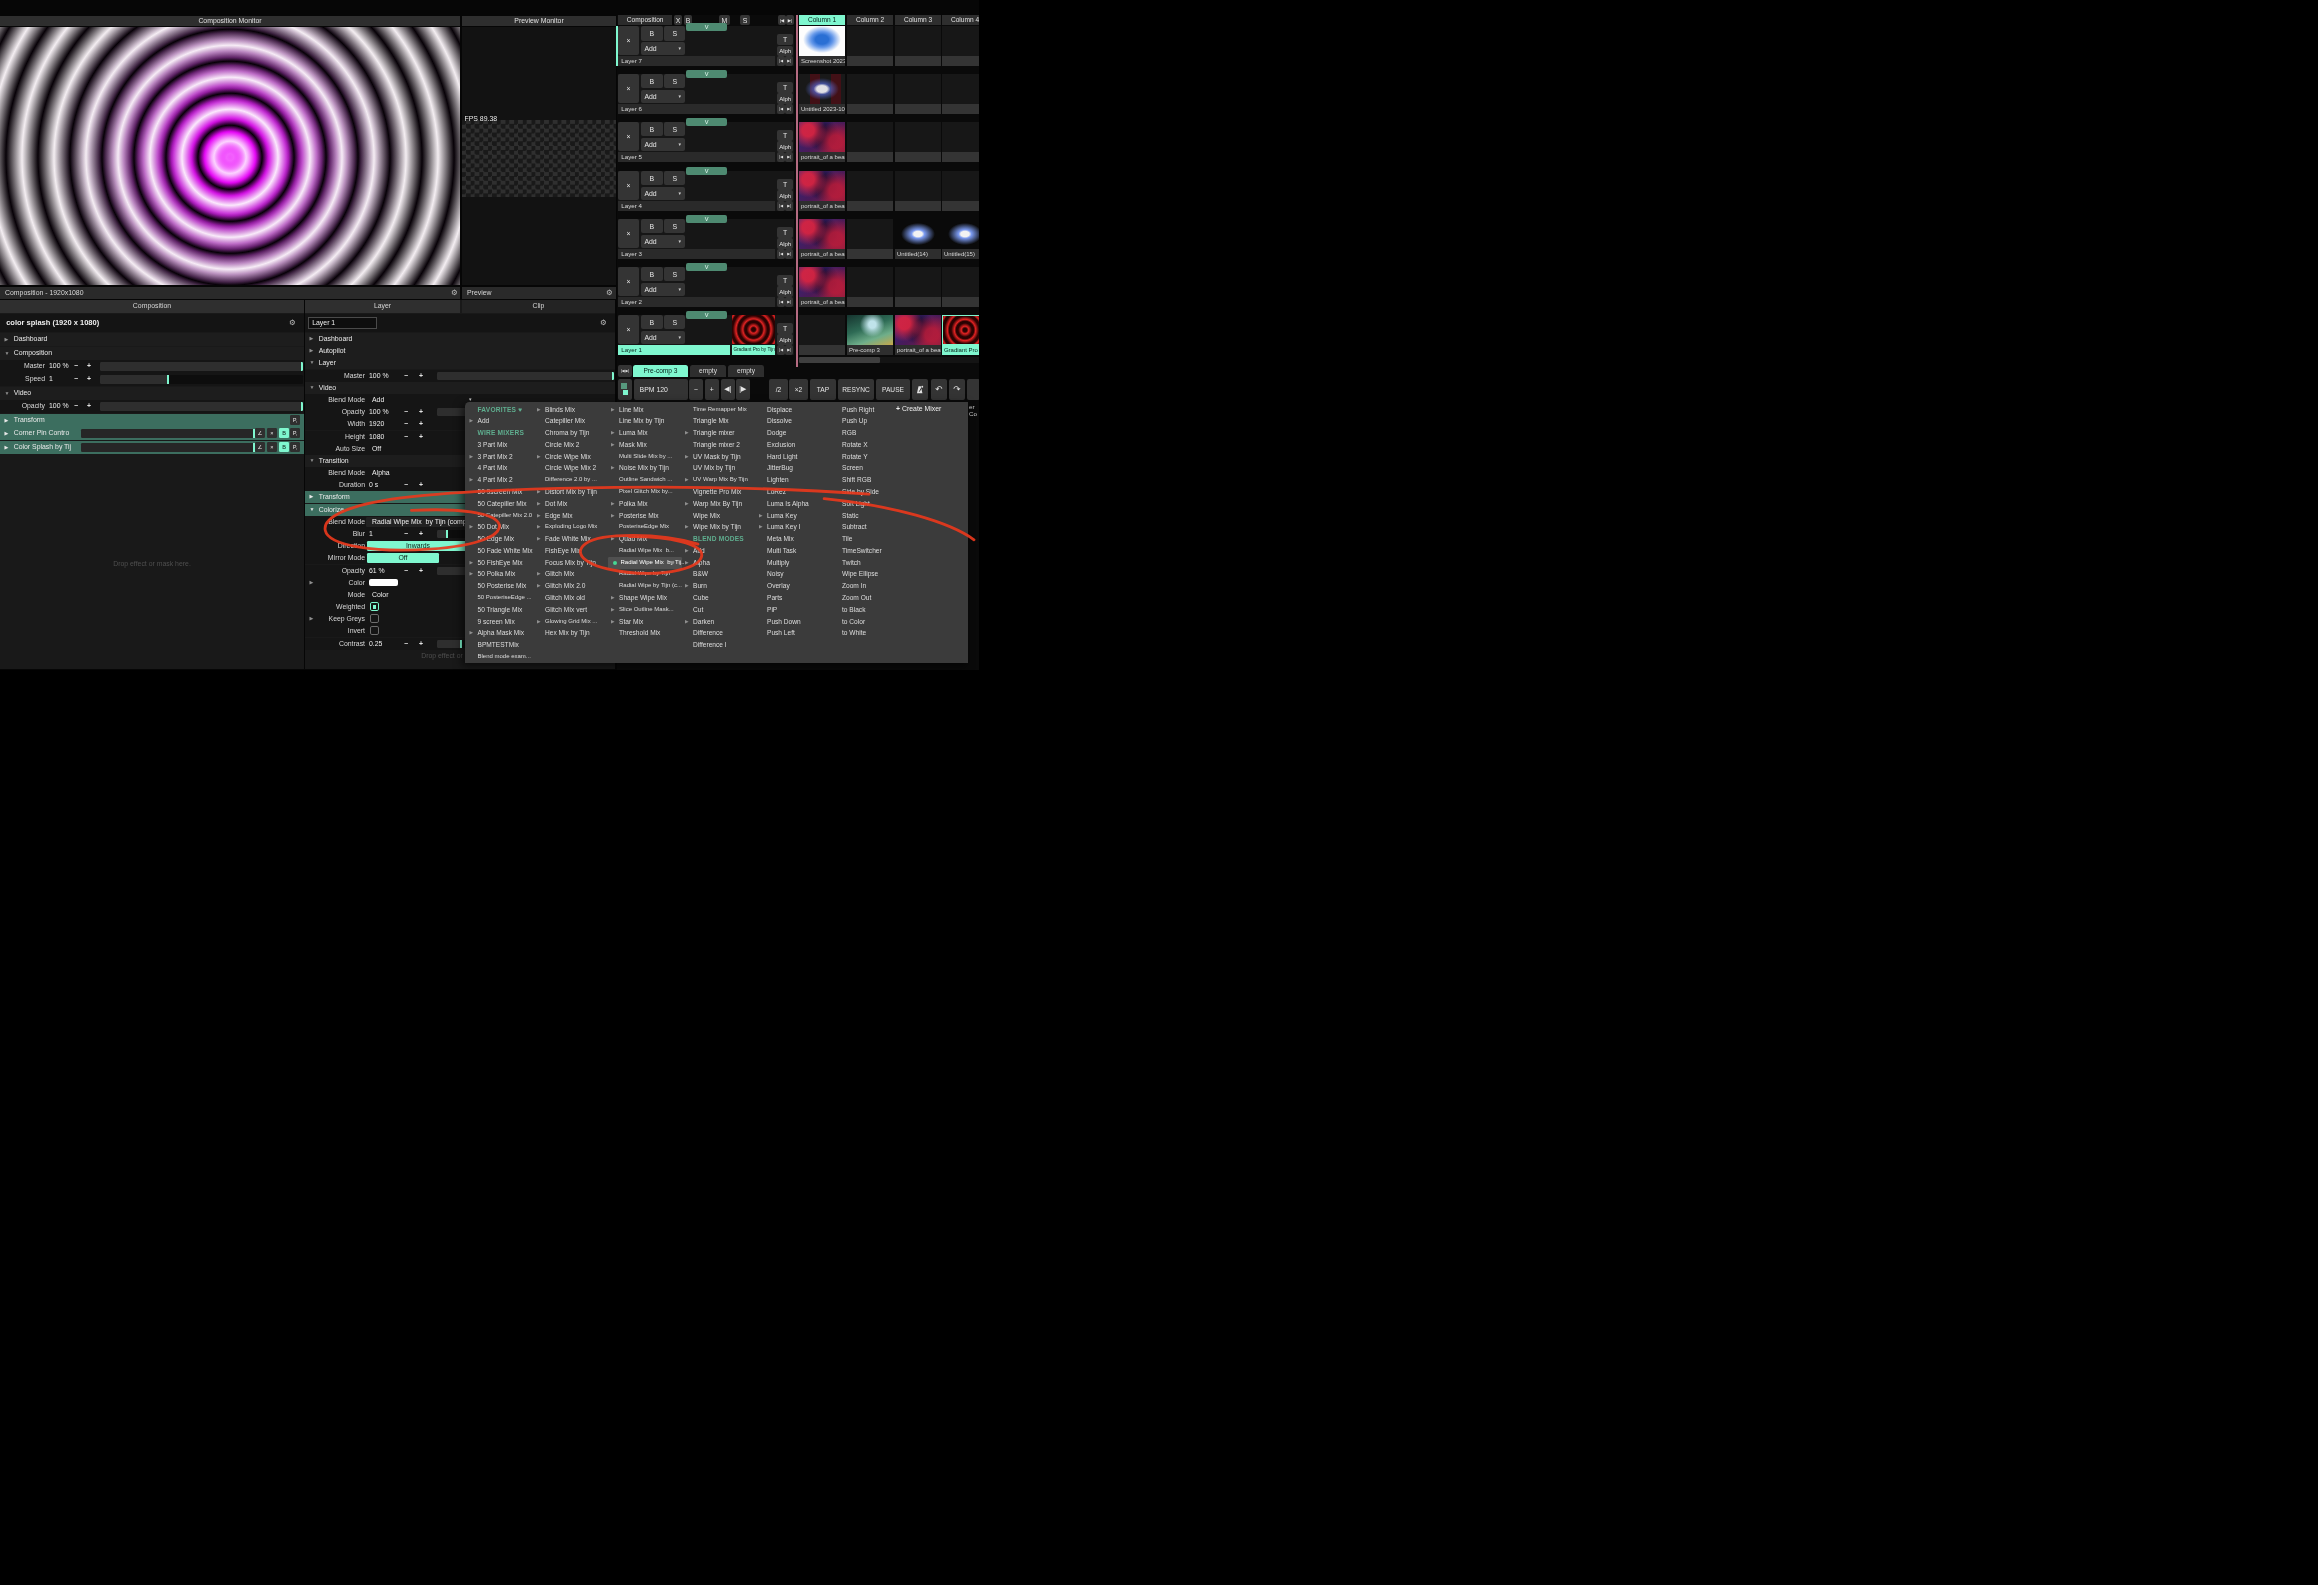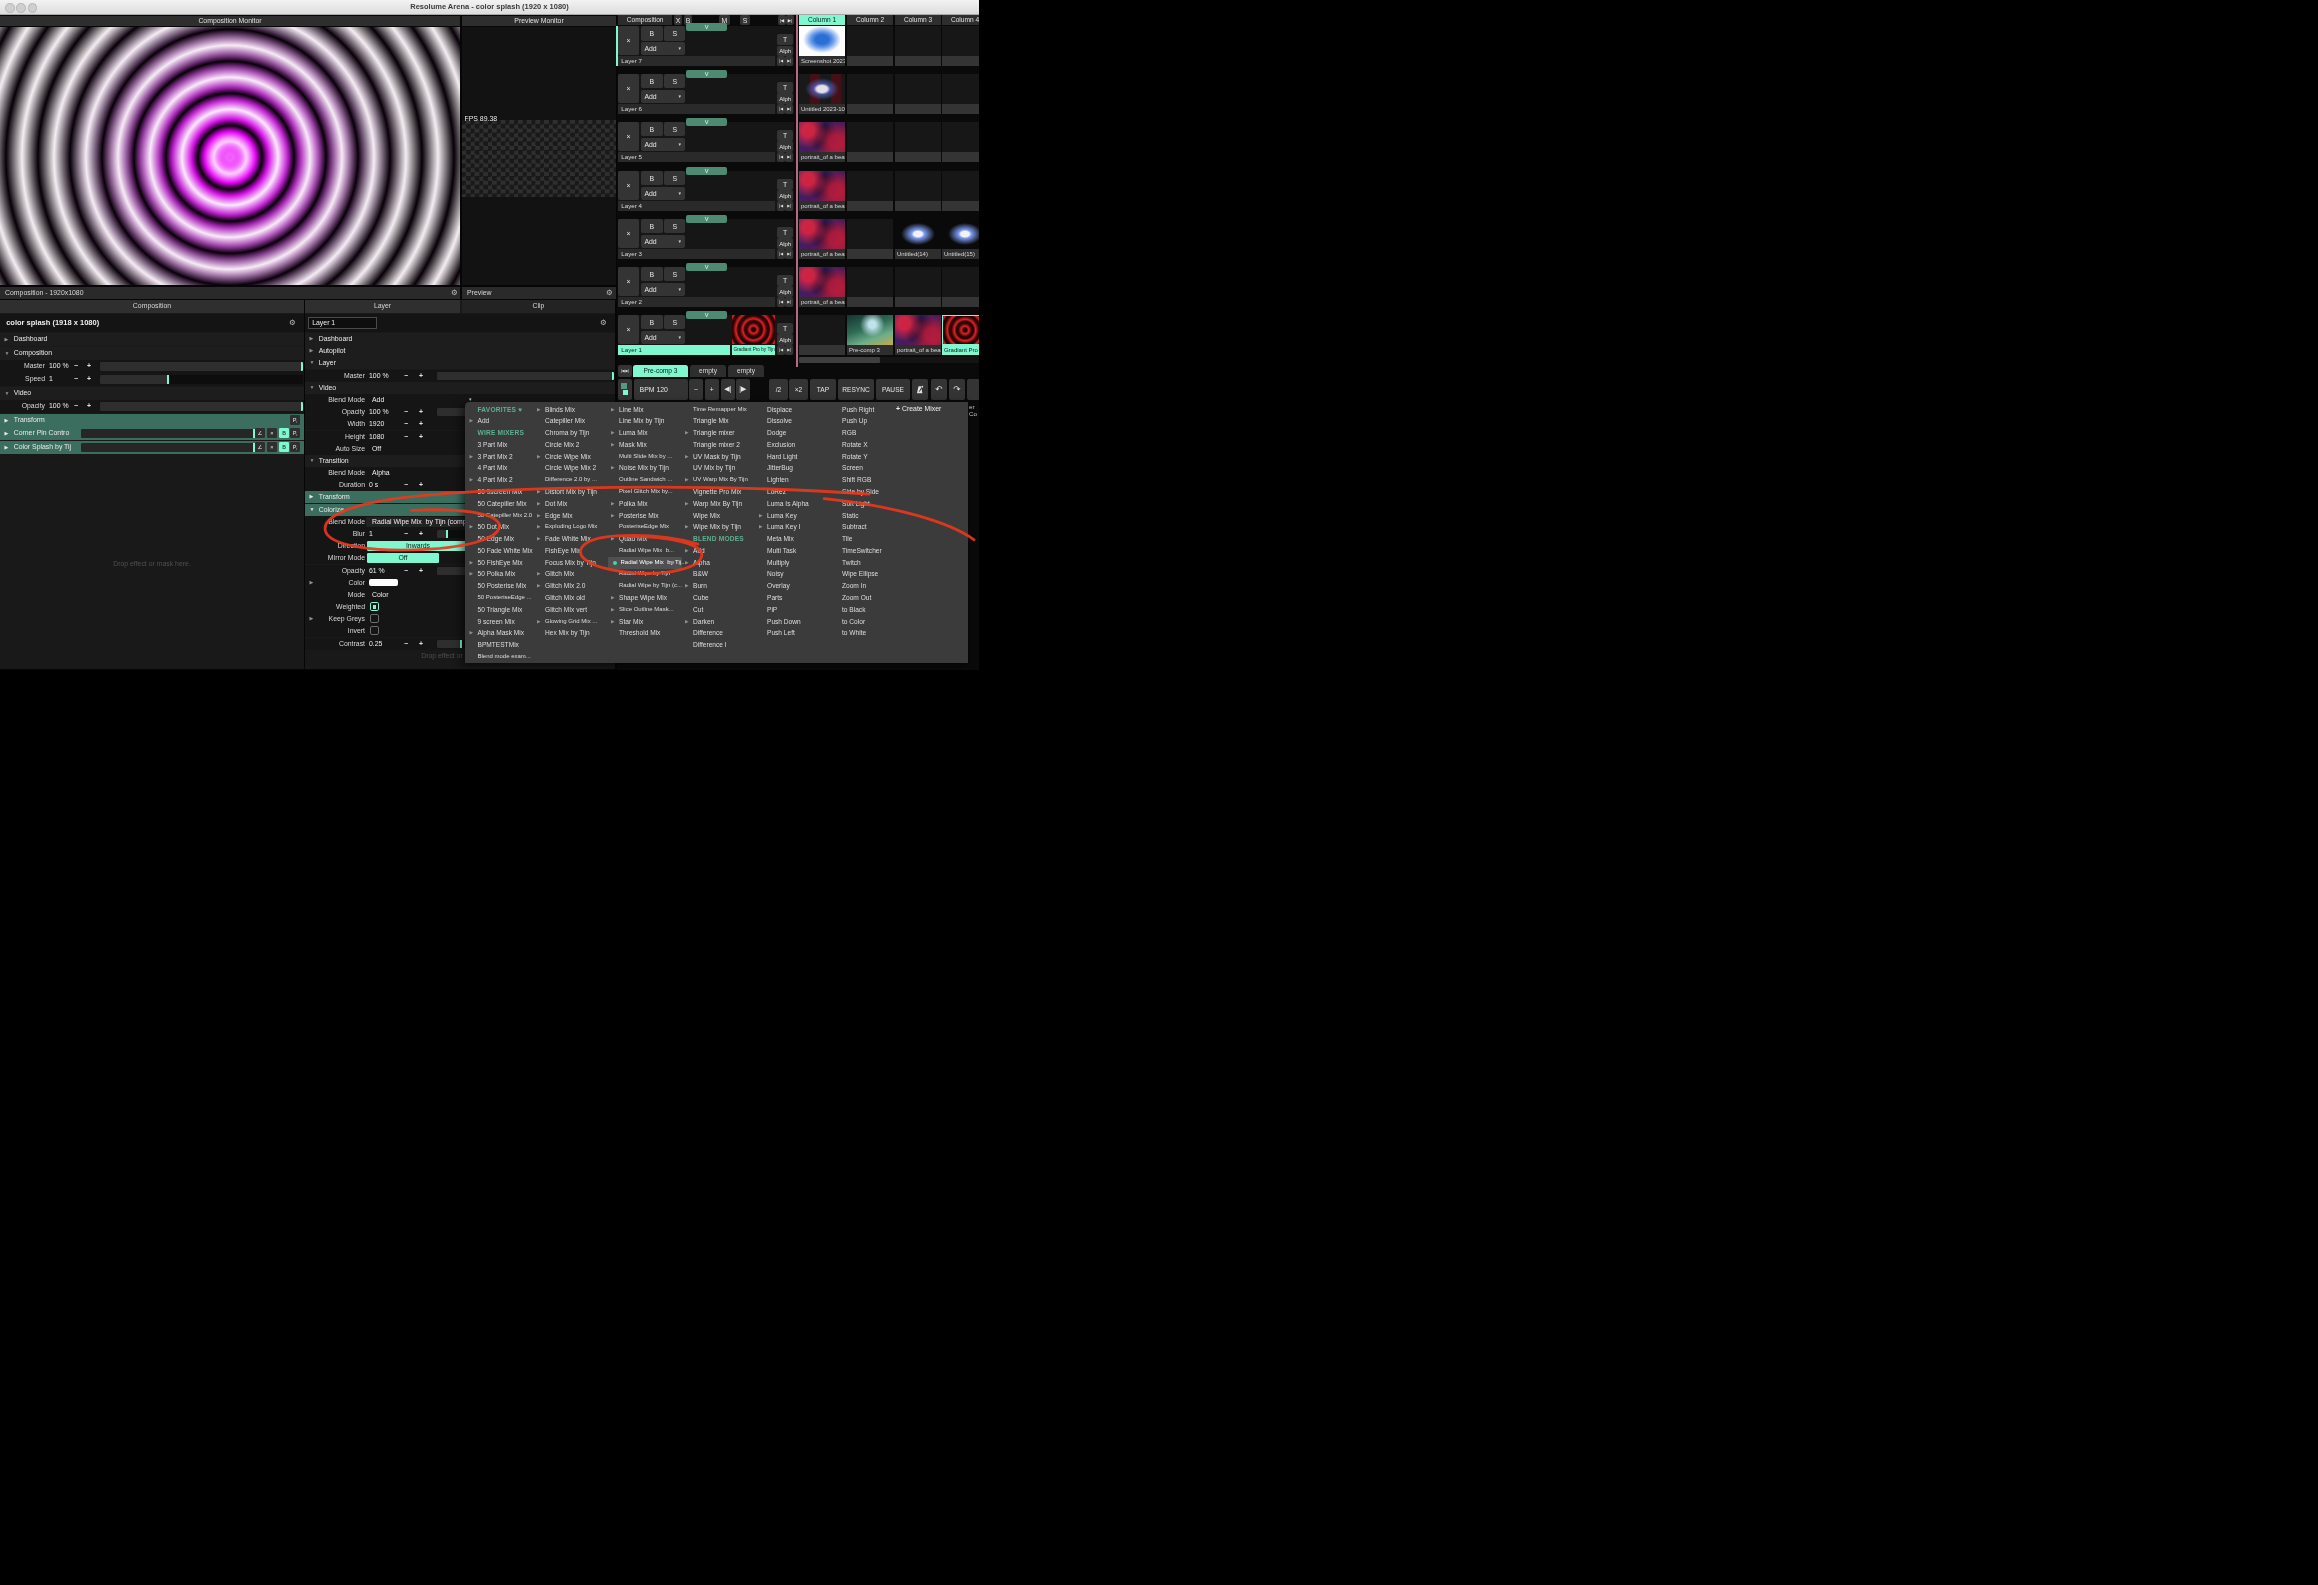--- a/index.html
+++ b/index.html
@@ -53,26 +53,20 @@
   .chk.on{border-color:#7ff7cf;display:flex;align-items:center;justify-content:center;}
   .chk.on::after{content:"";width:3.7px;height:3.7px;background:#7ff7cf;}
   svg.anno{z-index:50;pointer-events:none;}
   .skipbtn{font-size:4.4px;letter-spacing:0;}
 </style>
 </head>
 <body>
 
 <div id="app">
 
-  <div class="abs titlebar">
-    <div class="abs traffic" style="left:5px"></div>
-    <div class="abs traffic" style="left:16px"></div>
-    <div class="abs traffic" style="left:27.5px"></div>
-    <div class="abs wintitle">Resolume Arena - color splash (1920 x 1080)</div>
-  </div>
 
   <div class="abs monhdr" style="left:0;top:15.6px;width:460px">Composition Monitor</div>
   <div class="abs" style="left:0;top:27px;width:460px;height:258px;background:#000">
     <div class="abs rings" style="left:0;top:0;width:460px;height:258px"></div>
     <div class="abs ringtint" style="left:0;top:0;width:460px;height:258px"></div>
   </div>
   <div class="abs footbar" style="left:0;top:287px;width:460px">
     <span class="abs" style="left:5px">Composition - 1920x1080</span>
     <span class="abs gear" style="left:451px">⚙</span>
   </div>
@@ -83,21 +77,21 @@
     <div class="abs" style="left:2.5px;top:88px;font-size:6.9px;color:#eee;text-shadow:0 0 1.9px #000">FPS 89.38</div>
   </div>
   <div class="abs footbar" style="left:462px;top:287px;width:154px">
     <span class="abs" style="left:5px">Preview</span>
     <span class="abs gear" style="left:144px">⚙</span>
   </div>
 
   <div class="abs" style="left:0;top:300px;width:304px;height:369px;background:#191919">
     <div class="abs tab active" style="left:0;top:0;width:304px;height:12.5px">Composition</div>
     <div class="abs" style="left:0;top:13.7px;width:304px;height:18px;background:#141414">
-      <span class="abs" style="left:6.2px;top:4.4px;font-size:7.5px;font-weight:bold;color:#efefef">color splash (1918 x 1080)</span>
+      <span class="abs" style="left:6.2px;top:4.4px;font-size:7.5px;font-weight:bold;color:#efefef">color splash (1920 x 1080)</span>
       <span class="abs gear" style="left:289px;top:3.1px">⚙</span>
     </div>
     <div id="compRows" class="abs" style="left:0;top:0;width:304px;height:369px">
         <div style="position: absolute; left: 0px; top: 33px; width: 304px; height: 12.8px; background: rgb(29, 29, 29);">
           <div style="position: absolute; left: 4.4px; top: 0px; line-height: 12.8px; font-size: 5px; color: rgb(143, 143, 143);">▶</div>
           <div style="position: absolute; left: 13.7px; top: 0px; line-height: 12.8px; font-size: 6.9px; color: rgb(234, 234, 234); white-space: nowrap;">Dashboard</div>
         </div>
         <div style="position: absolute; left: 0px; top: 47px; width: 304px; height: 12.8px; background: rgb(29, 29, 29);">
           <div style="position: absolute; left: 4.4px; top: 0px; line-height: 12.8px; font-size: 5px; color: rgb(143, 143, 143);">▼</div>
           <div style="position: absolute; left: 13.7px; top: 0px; line-height: 12.8px; font-size: 6.9px; color: rgb(234, 234, 234); white-space: nowrap;">Composition</div>

